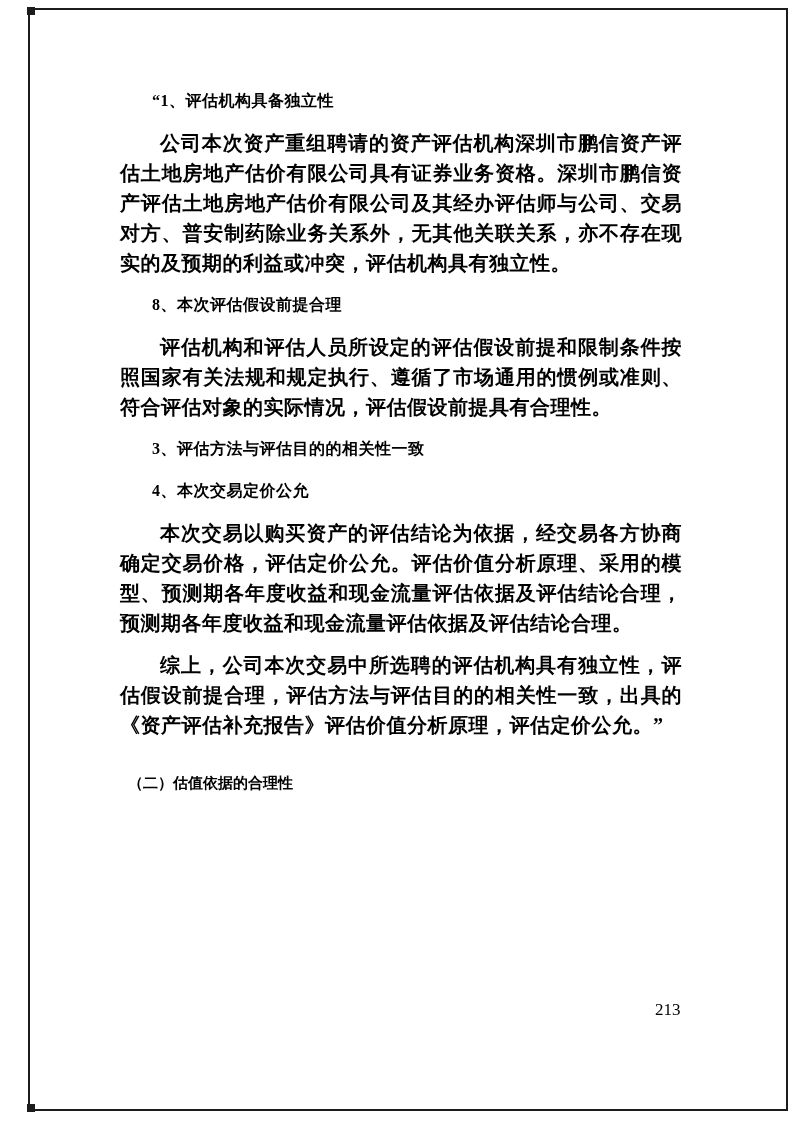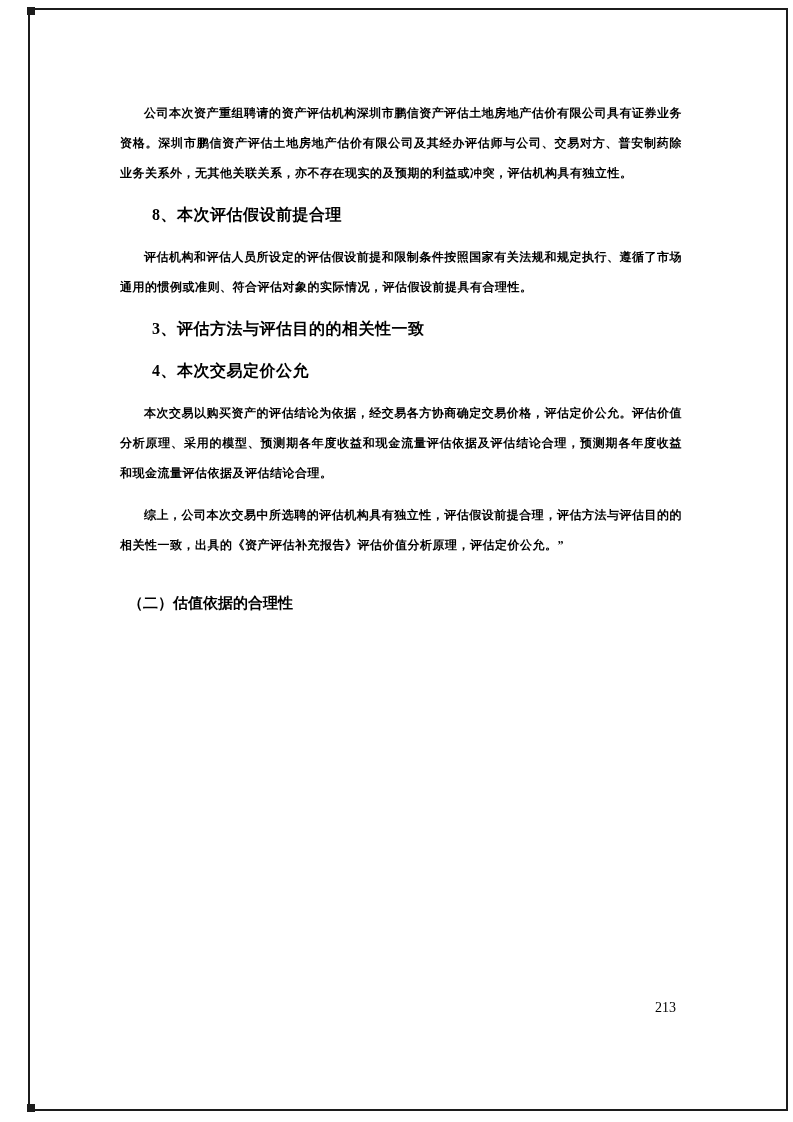--- a/index.html
+++ b/index.html
@@ -43,53 +43,54 @@
     margin: 12px 0;
     font-size: 16px;
     line-height: 30px;
     font-weight: 700;
     text-indent: 2em;
     letter-spacing: 0.5px;
   }
   .heading.first { margin-top: 0; }
   .para {
     margin: 12px 0;
-    font-size: 12px;
+    font-size: 20px;
     line-height: 30px;
     font-weight: 600;
     text-align: justify;
     text-indent: 2em;
     letter-spacing: 0.5px;
   }
   .final-heading {
     margin: 28px 0 0 8px;
     font-family: "Liberation Sans", "DejaVu Sans", sans-serif;
     font-size: 15px;
     line-height: 30px;
     font-weight: 700;
     text-indent: 0;
   }
   .page-number {
     position: absolute;
     left: 655px;
     top: 1000px;
-    font-size: 14px;
+    font-size: 17px;
     font-weight: 400;
     font-family: "Liberation Serif", "DejaVu Serif", serif;
   }
 </style>
 </head>
 <body>
 
 <div class="page">
 
   <div class="scan-border"></div>
 
   <div class="content">
 
+    <p class="heading first">“1、评估机构具备独立性</p>
     <p class="para">公司本次资产重组聘请的资产评估机构深圳市鹏信资产评估土地房地产估价有限公司具有证券业务资格。深圳市鹏信资产评估土地房地产估价有限公司及其经办评估师与公司、交易对方、普安制药除业务关系外，无其他关联关系，亦不存在现实的及预期的利益或冲突，评估机构具有独立性。</p>
 
     <p class="heading">8、本次评估假设前提合理</p>
     <p class="para">评估机构和评估人员所设定的评估假设前提和限制条件按照国家有关法规和规定执行、遵循了市场通用的惯例或准则、符合评估对象的实际情况，评估假设前提具有合理性。</p>
 
     <p class="heading">3、评估方法与评估目的的相关性一致</p>
 
     <p class="heading">4、本次交易定价公允</p>
     <p class="para">本次交易以购买资产的评估结论为依据，经交易各方协商确定交易价格，评估定价公允。评估价值分析原理、采用的模型、预测期各年度收益和现金流量评估依据及评估结论合理，预测期各年度收益和现金流量评估依据及评估结论合理。</p>
     <p class="para">综上，公司本次交易中所选聘的评估机构具有独立性，评估假设前提合理，评估方法与评估目的的相关性一致，出具的《资产评估补充报告》评估价值分析原理，评估定价公允。”</p>

